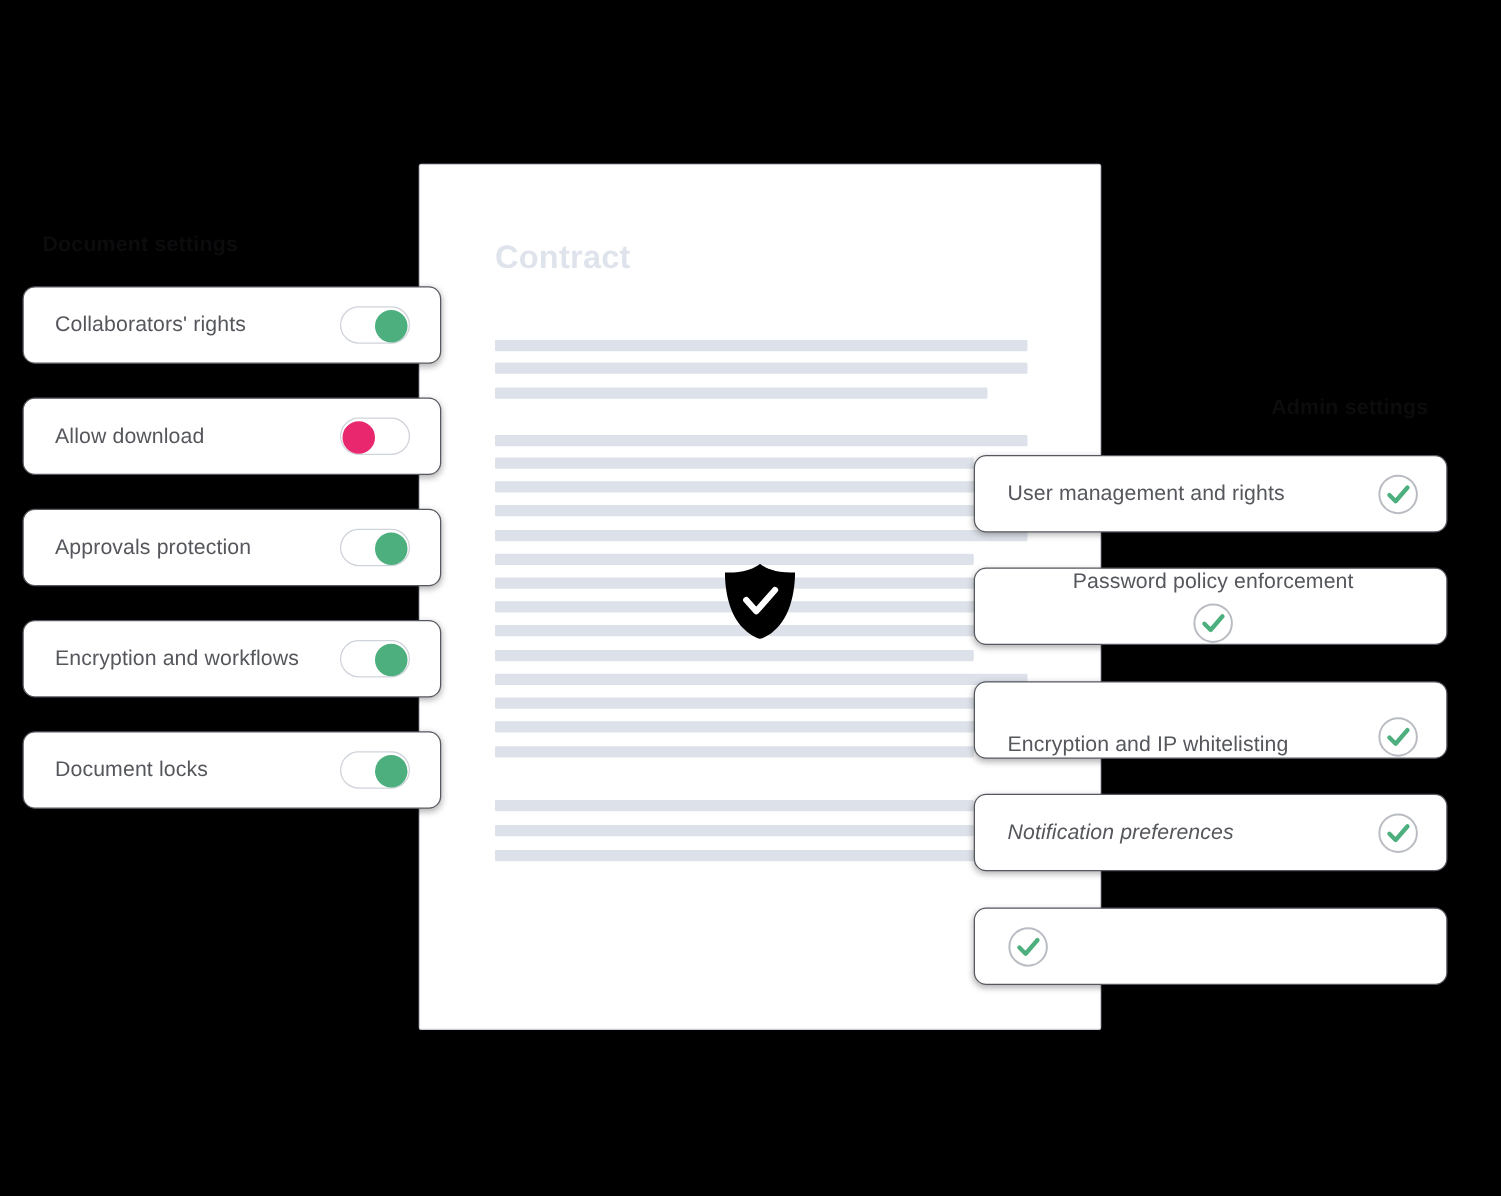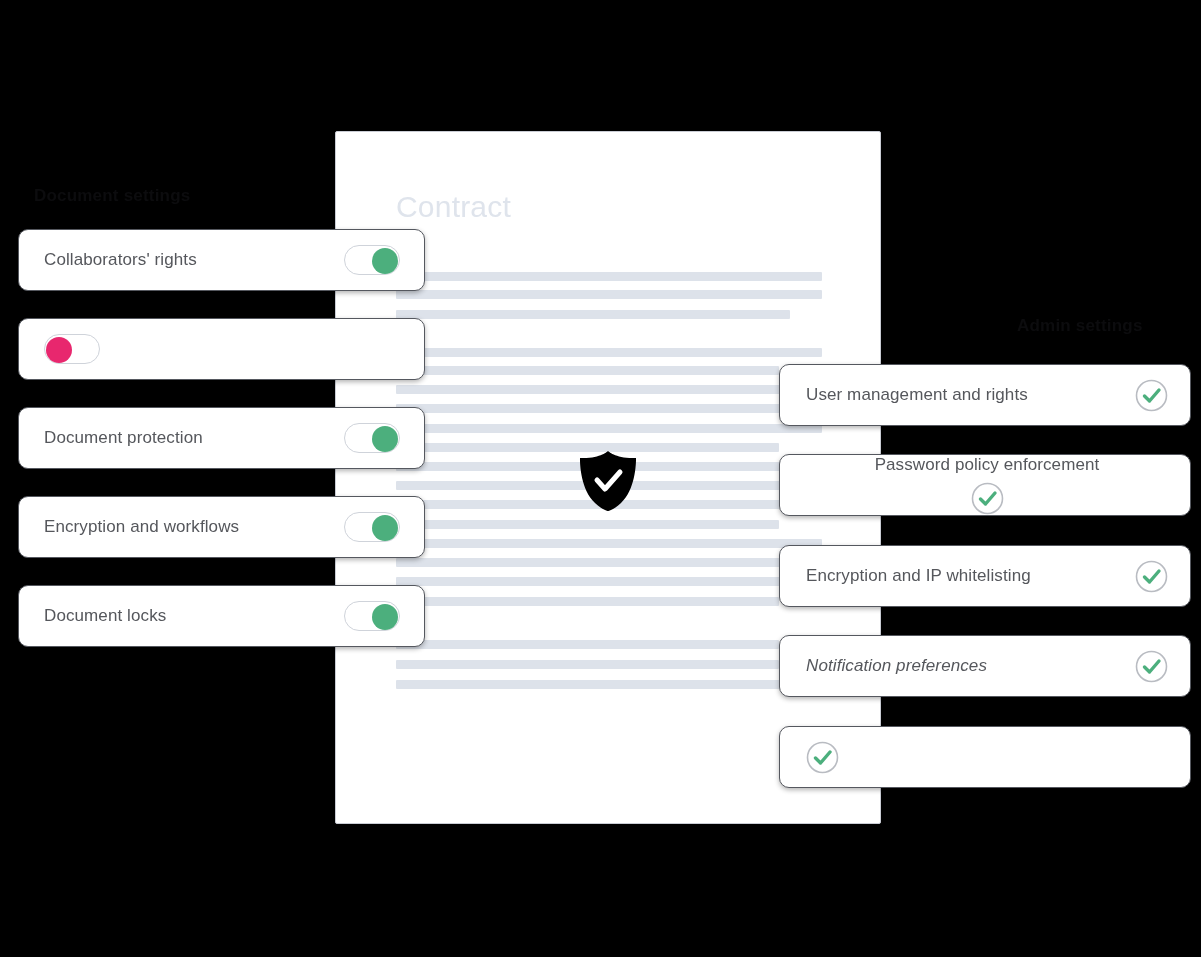--- a/index.html
+++ b/index.html
@@ -41,22 +41,22 @@
     height: 693px;
     background: #ffffff;
     border: 1px solid #c9ccd4;
     border-radius: 2px;
   }
 
   #document-title {
     position: absolute;
     left: 60px;
     top: 58px;
-    font-size: 30px;
-    font-weight: 400;
+    font-size: 26px;
+    font-weight: 700;
     color: #dfe4ec;
     letter-spacing: 0.2px;
     white-space: nowrap;
   }
 
   .doc-line {
     position: absolute;
     left: 60px;
     height: 9px;
     background: #dde2ea;
@@ -80,21 +80,21 @@
     border: 1px solid #55585f;
     border-radius: 10px;
     display: flex;
     align-items: center;
     box-shadow: 0 2px 5px rgba(0,0,0,0.30);
   }
 
   
   .toggle-card {
     left: 18px;
-    width: 407px;
+    width: 335px;
     height: 62px;
     padding: 0 24px 0 25px;
   }
   .toggle-card .card-label {
     flex: 1 1 auto;
     font-size: 17px;
     color: #55575c;
     letter-spacing: 0.1px;
     white-space: nowrap;
   }
@@ -114,21 +114,21 @@
     width: 26px;
     height: 26px;
     border-radius: 50%;
   }
   .switch.on  .knob { right: 1px; background: #4caf7d; }
   .switch.off .knob { left: 1px;  background: #e8276e; }
 
   
   .check-card {
     left: 779px;
-    width: 412px;
+    width: 379px;
     height: 62px;
     padding: 0 22px 0 26px;
   }
   .check-card .card-label {
     flex: 1 1 auto;
     font-size: 17px;
     color: #55575c;
     letter-spacing: 0.1px;
     white-space: nowrap;
   }
@@ -181,26 +181,27 @@
   </div>
 
   <div id="toggle-card-list">
       <div class="pill-card toggle-card" style="top: 229px;">
         <span class="card-label">Collaborators' rights</span>
         <span class="switch on">
           <span class="knob" style="background: rgb(76, 175, 125);"></span>
         </span>
       </div>
       <div class="pill-card toggle-card" style="top: 318px;">
+        <span class="card-label">Allow download</span>
         <span class="switch off">
           <span class="knob" style="background: rgb(232, 39, 110);"></span>
         </span>
       </div>
       <div class="pill-card toggle-card" style="top: 407px;">
-        <span class="card-label">Document protection</span>
+        <span class="card-label">Approvals protection</span>
         <span class="switch on">
           <span class="knob" style="background: rgb(76, 175, 125);"></span>
         </span>
       </div>
       <div class="pill-card toggle-card" style="top: 496px;">
         <span class="card-label">Encryption and workflows</span>
         <span class="switch on">
           <span class="knob" style="background: rgb(76, 175, 125);"></span>
         </span>
       </div>
@@ -224,21 +225,21 @@
       </div>
       <div class="pill-card check-card" style="top: 454px; flex-direction: column;">
         <span class="card-label">Password policy enforcement</span>
         <span class="check-circle">
           <svg viewBox="0 0 33 33" xmlns="http://www.w3.org/2000/svg">
             <circle cx="16.5" cy="16.5" r="15" fill="none" stroke="#b9bcc2" stroke-width="1.6"></circle>
             <path d="M9.5 17 L14.5 22 L24 11" fill="none" stroke="#4caf7d" stroke-width="3.4" stroke-linecap="round" stroke-linejoin="round"></path>
           </svg>
         </span>
       </div>
-      <div class="pill-card check-card" style="top: 545px;">
+      <div class="pill-card check-card" style="top: 545px; align-items: flex-end;">
         <span class="card-label">Encryption and IP whitelisting</span>
         <span class="check-circle">
           <svg viewBox="0 0 33 33" xmlns="http://www.w3.org/2000/svg">
             <circle cx="16.5" cy="16.5" r="15" fill="none" stroke="#b9bcc2" stroke-width="1.6"></circle>
             <path d="M9.5 17 L14.5 22 L24 11" fill="none" stroke="#4caf7d" stroke-width="3.4" stroke-linecap="round" stroke-linejoin="round"></path>
           </svg>
         </span>
       </div>
       <div class="pill-card check-card" style="top: 635px; font-style: italic;">
         <span class="card-label">Notification preferences</span>

